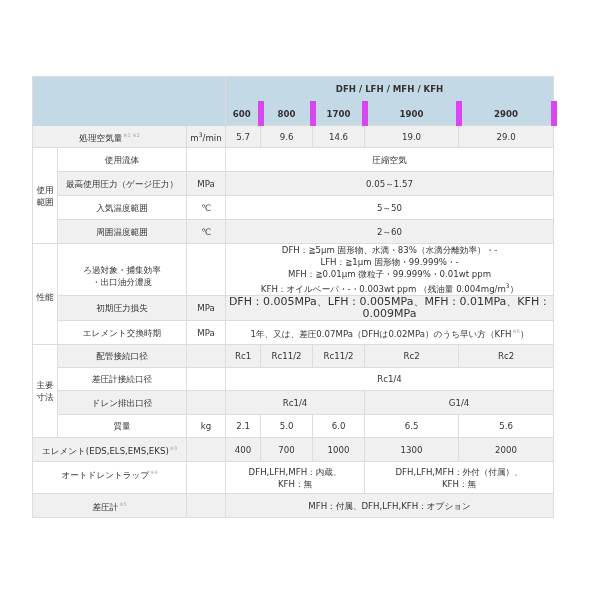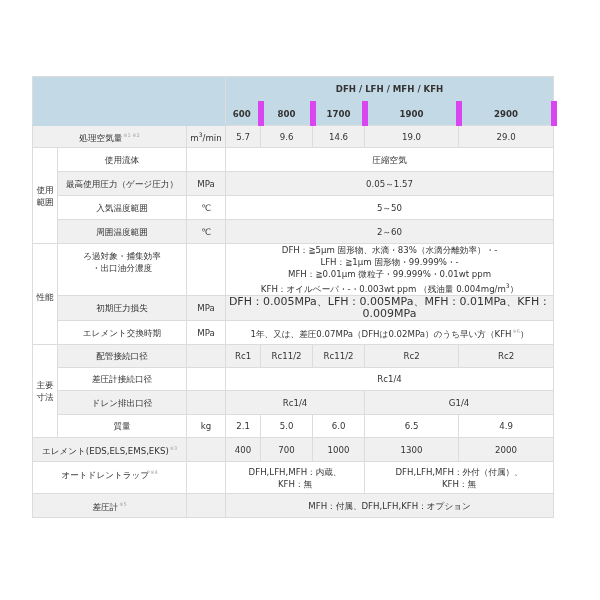--- a/index.html
+++ b/index.html
@@ -78,21 +78,21 @@
     <td colspan="5">5～50</td>
   </tr>
   <tr class="g r24">
     <td>周囲温度範囲</td>
     <td>℃</td>
     <td colspan="5">2～60</td>
   </tr>
 
   <tr class="w r52">
     <td class="grp perf" rowspan="3">性能</td>
-    <td style="vertical-align:top;padding-top:6px">
+    <td style="vertical-align:top;padding-top:20px">
       <div>ろ過対象・捕集効率</div>
       <div>・出口油分濃度</div>
     </td>
     <td></td>
     <td colspan="5" class="ml">
       <div>DFH：≧5μm 固形物、水滴・83%（水滴分離効率）・-</div>
       <div>LFH：≧1μm 固形物・99.999%・-</div>
       <div>MFH：≧0.01μm 微粒子・99.999%・0.01wt ppm</div>
       <div><span>KFH：オイルベーパ・-・0.003wt ppm （残油量 0.004mg/m</span><sup class="u">3</sup><span>）</span></div>
     </td>
@@ -129,21 +129,21 @@
     <td colspan="3">Rc1/4</td>
     <td colspan="2">G1/4</td>
   </tr>
   <tr class="w r23">
     <td>質量</td>
     <td>kg</td>
     <td>2.1</td>
     <td>5.0</td>
     <td>6.0</td>
     <td>6.5</td>
-    <td>4.9</td>
+    <td>5.6</td>
   </tr>
 
   <tr class="g r24">
     <td colspan="2"><span>エレメント(EDS,ELS,EMS,EKS)</span><sup class="note">※3</sup></td>
     <td></td>
     <td>400</td>
     <td>700</td>
     <td>1000</td>
     <td>1300</td>
     <td>2000</td>

